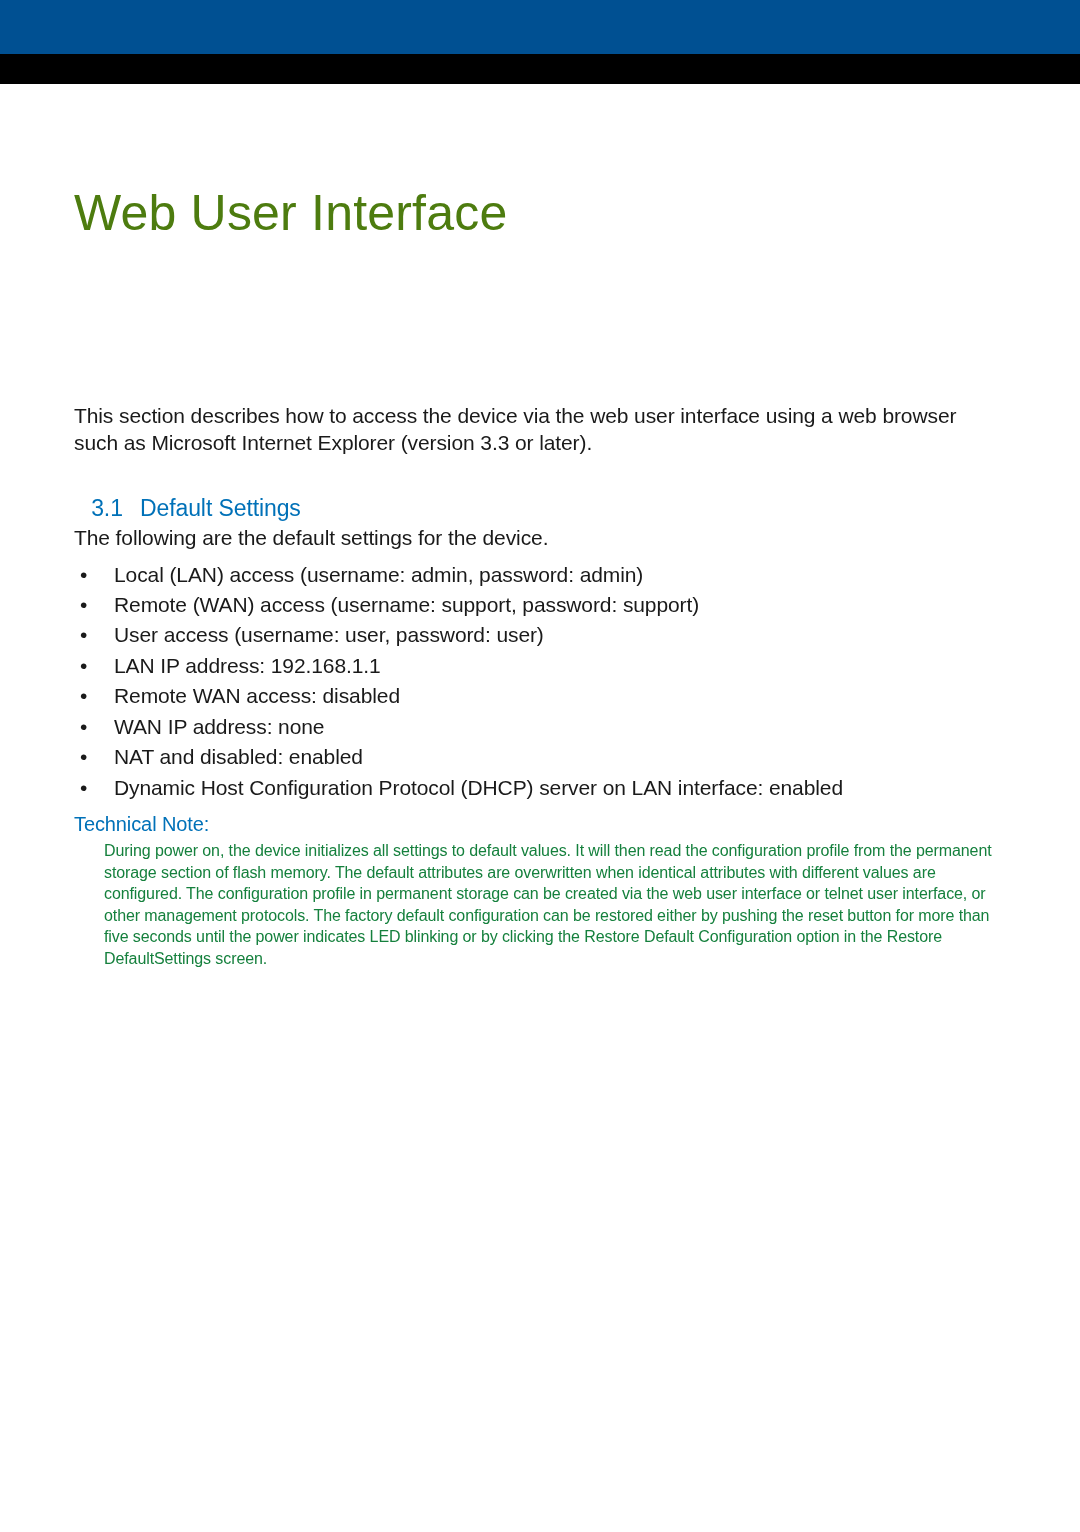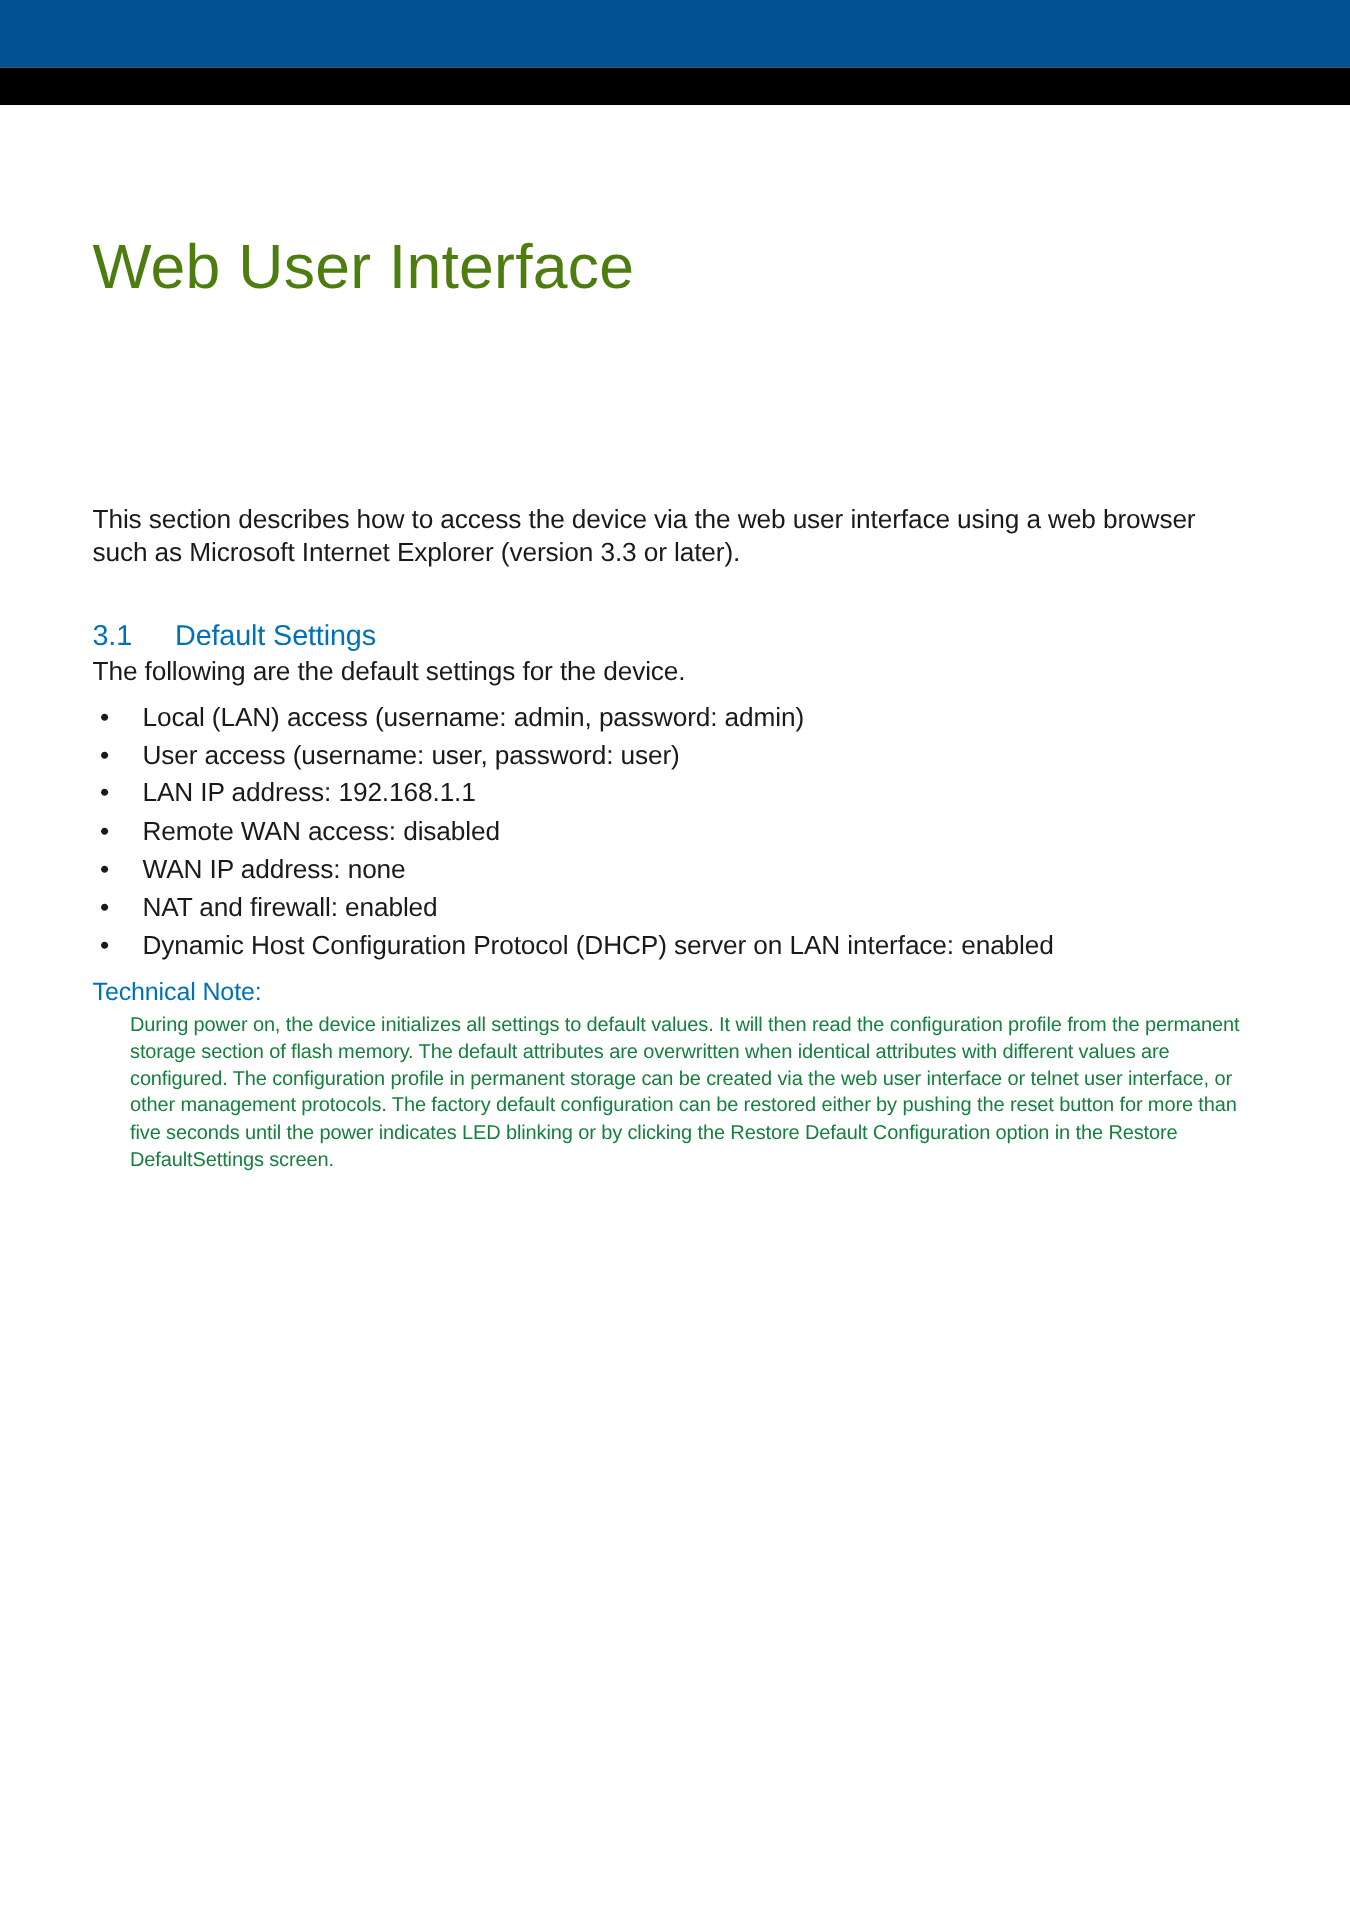--- a/index.html
+++ b/index.html
@@ -46,20 +46,21 @@
   .section-heading {
     color: #0071b8;
     font-size: 23px;
     font-weight: 400;
     margin-bottom: 2px;
     letter-spacing: -0.1px;
   }
   .section-heading .num {
     display: inline-block;
     width: 66px;
+    text-align: center;
   }
   .section-lead {
     font-size: 21px;
     margin-top: 4px;
     margin-bottom: 10px;
     letter-spacing: -0.1px;
   }
   ul.bullets {
     list-style: none;
     padding: 0;
@@ -107,24 +108,25 @@
   <p class="intro">This section describes how to access the device via the web user interface using a web browser such as Microsoft Internet Explorer (version 3.3 or later).</p>
 
   <div class="section-heading">
     <span class="num">3.1</span><span>Default Settings</span>
   </div>
 
   <p class="section-lead">The following are the default settings for the device.</p>
 
   <ul class="bullets">
     <li>Local (LAN) access (username: admin, password: admin)</li>
+    <li>Remote (WAN) access (username: support, password: support)</li>
     <li>User access (username: user, password: user)</li>
     <li>LAN IP address: 192.168.1.1</li>
     <li>Remote WAN access: disabled</li>
     <li>WAN IP address: none</li>
-    <li>NAT and firewall: enabled</li>
+    <li>NAT and disabled: enabled</li>
     <li>Dynamic Host Configuration Protocol (DHCP) server on LAN interface: enabled</li>
   </ul>
 
   <div class="tech-note-label">Technical Note:</div>
   <div class="tech-note-body">During power on, the device initializes all settings to default values. It will then read the configuration profile from the permanent storage section of flash memory. The default attributes are overwritten when identical attributes with different values are configured. The configuration profile in permanent storage can be created via the web user interface or telnet user interface, or other management protocols. The factory default configuration can be restored either by pushing the reset button for more than five seconds until the power indicates LED blinking or by clicking the Restore Default Configuration option in the Restore DefaultSettings screen.</div>
 
 </div>
 
 </body></html>

